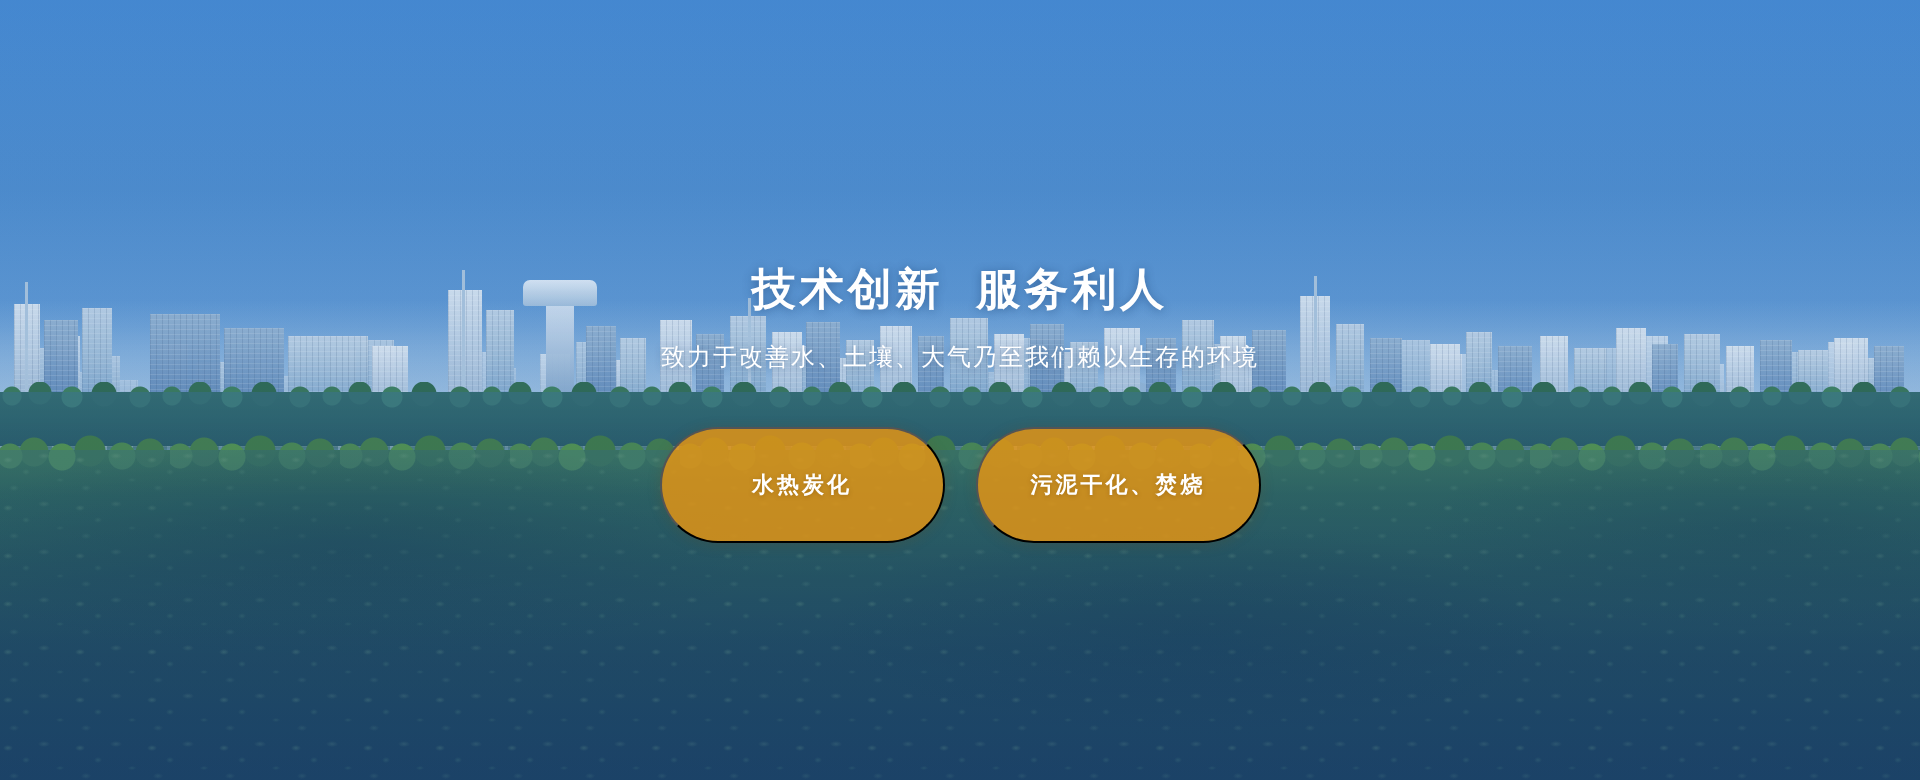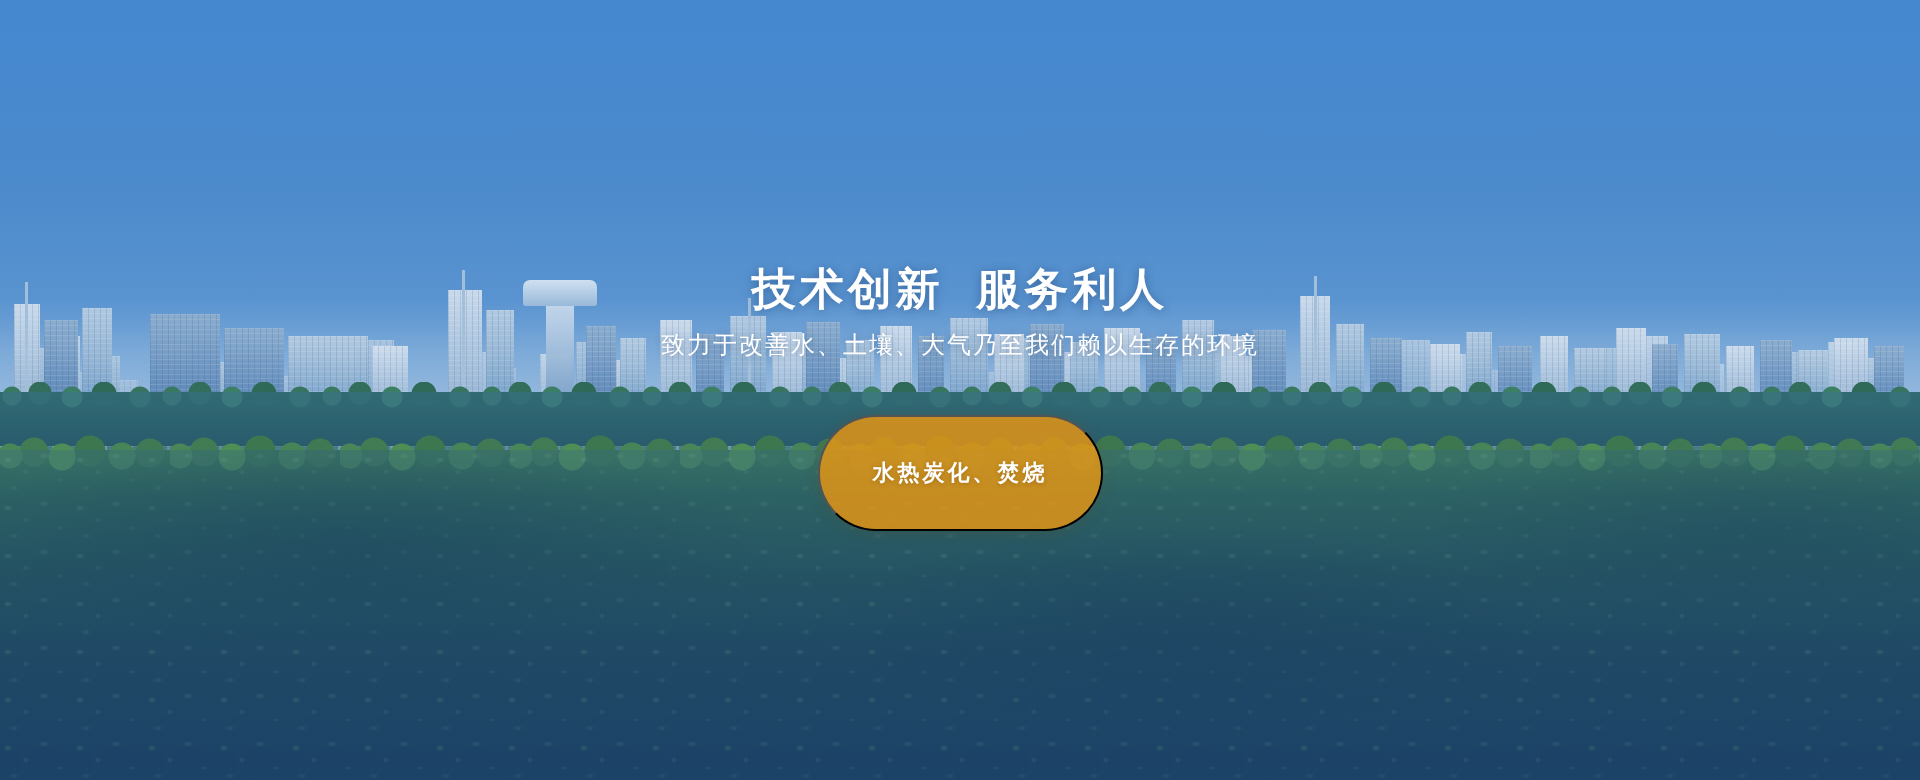--- a/index.html
+++ b/index.html
@@ -162,21 +162,21 @@
     margin-top:264px;
     color:#fff;
     font-size:44px;
     font-weight:bold;
     letter-spacing:4px;
     line-height:1.15;
     text-shadow:0 1px 10px rgba(20,55,105,.45);
     white-space:pre;
   }
   .subheadline{
-    margin-top:16px;
+    margin-top:28px;
     color:#fff;
     font-size:24px;
     font-weight:normal;
     letter-spacing:2px;
     line-height:1.2;
     text-shadow:0 1px 8px rgba(20,55,105,.45);
     white-space:pre;
   }
 
   .pillrow{
@@ -336,17 +336,18 @@
     <div class="mangrove-blue"></div>
   </div>
 
   <div class="grade"></div>
 
   <div class="content">
     <h1 class="headline">技术创新  服务利人</h1>
     <p class="subheadline">致力于改善水、土壤、大气乃至我们赖以生存的环境</p>
 
     <div class="pillrow">
-      <button class="pill">水热炭化、焚烧</button>
+      <button class="pill">水热炭化</button>
+      <button class="pill">污泥干化、焚烧</button>
     </div>
   </div>
 
 </div>
 
 </body></html>

